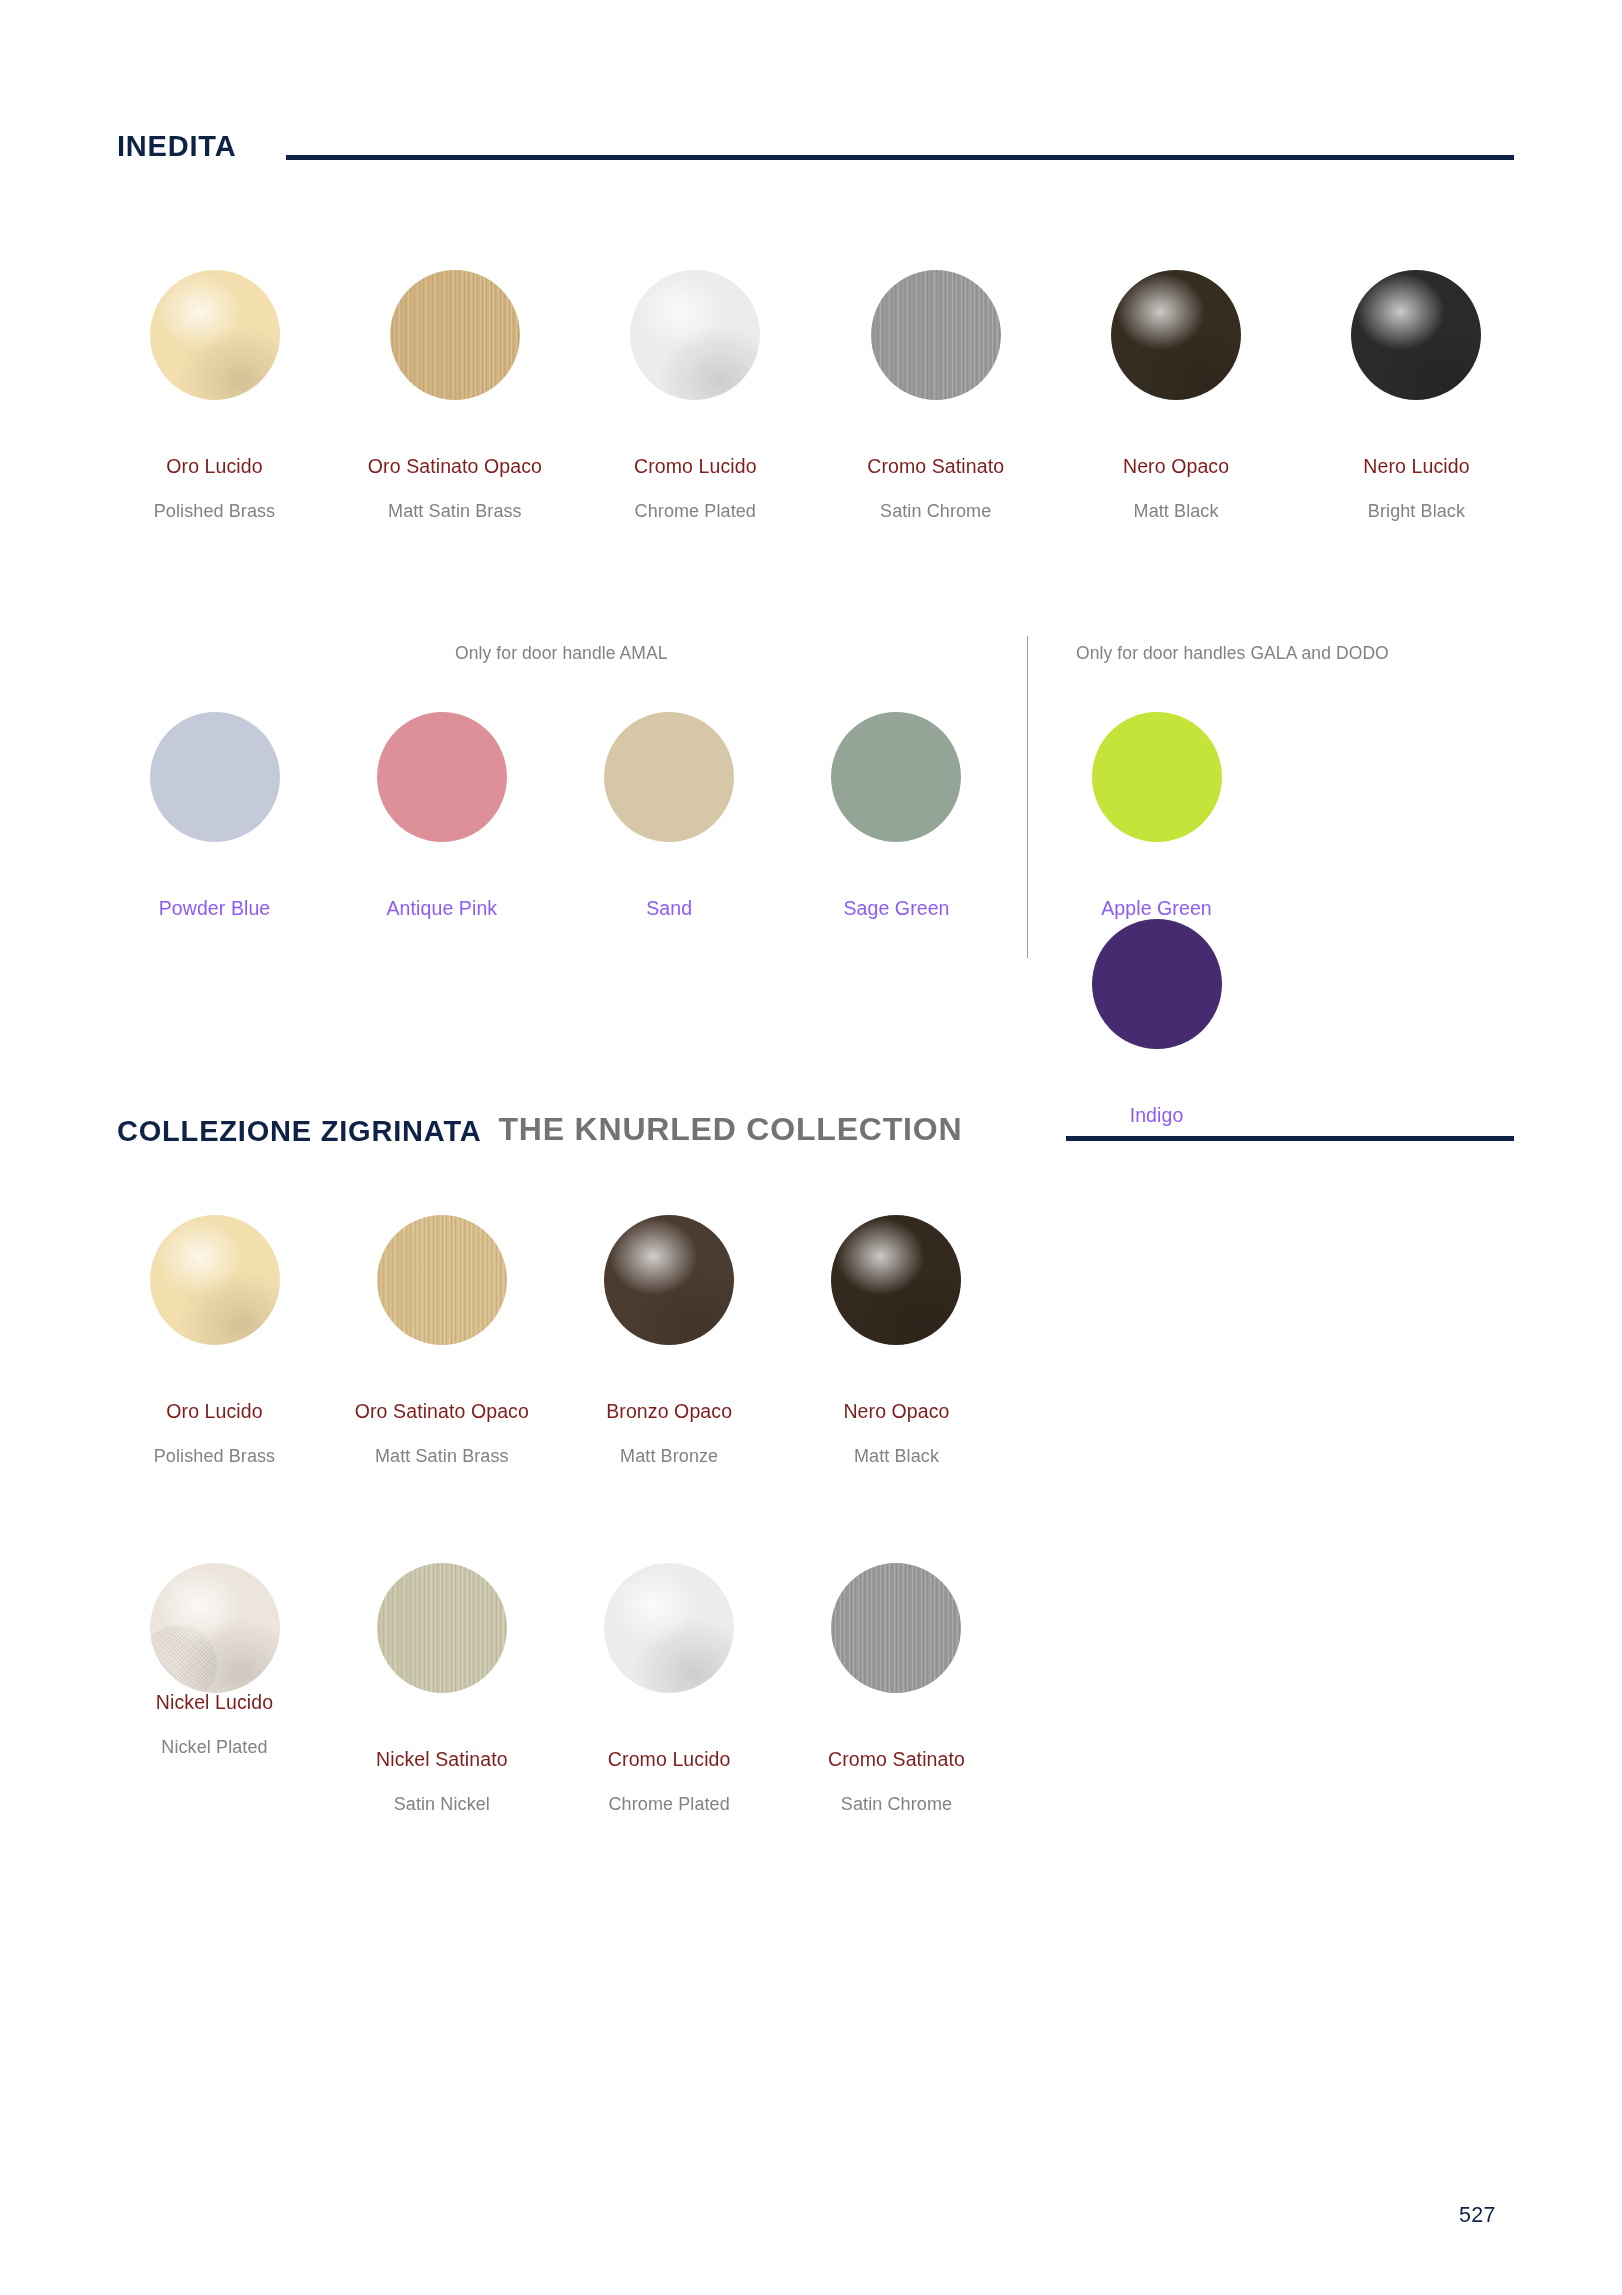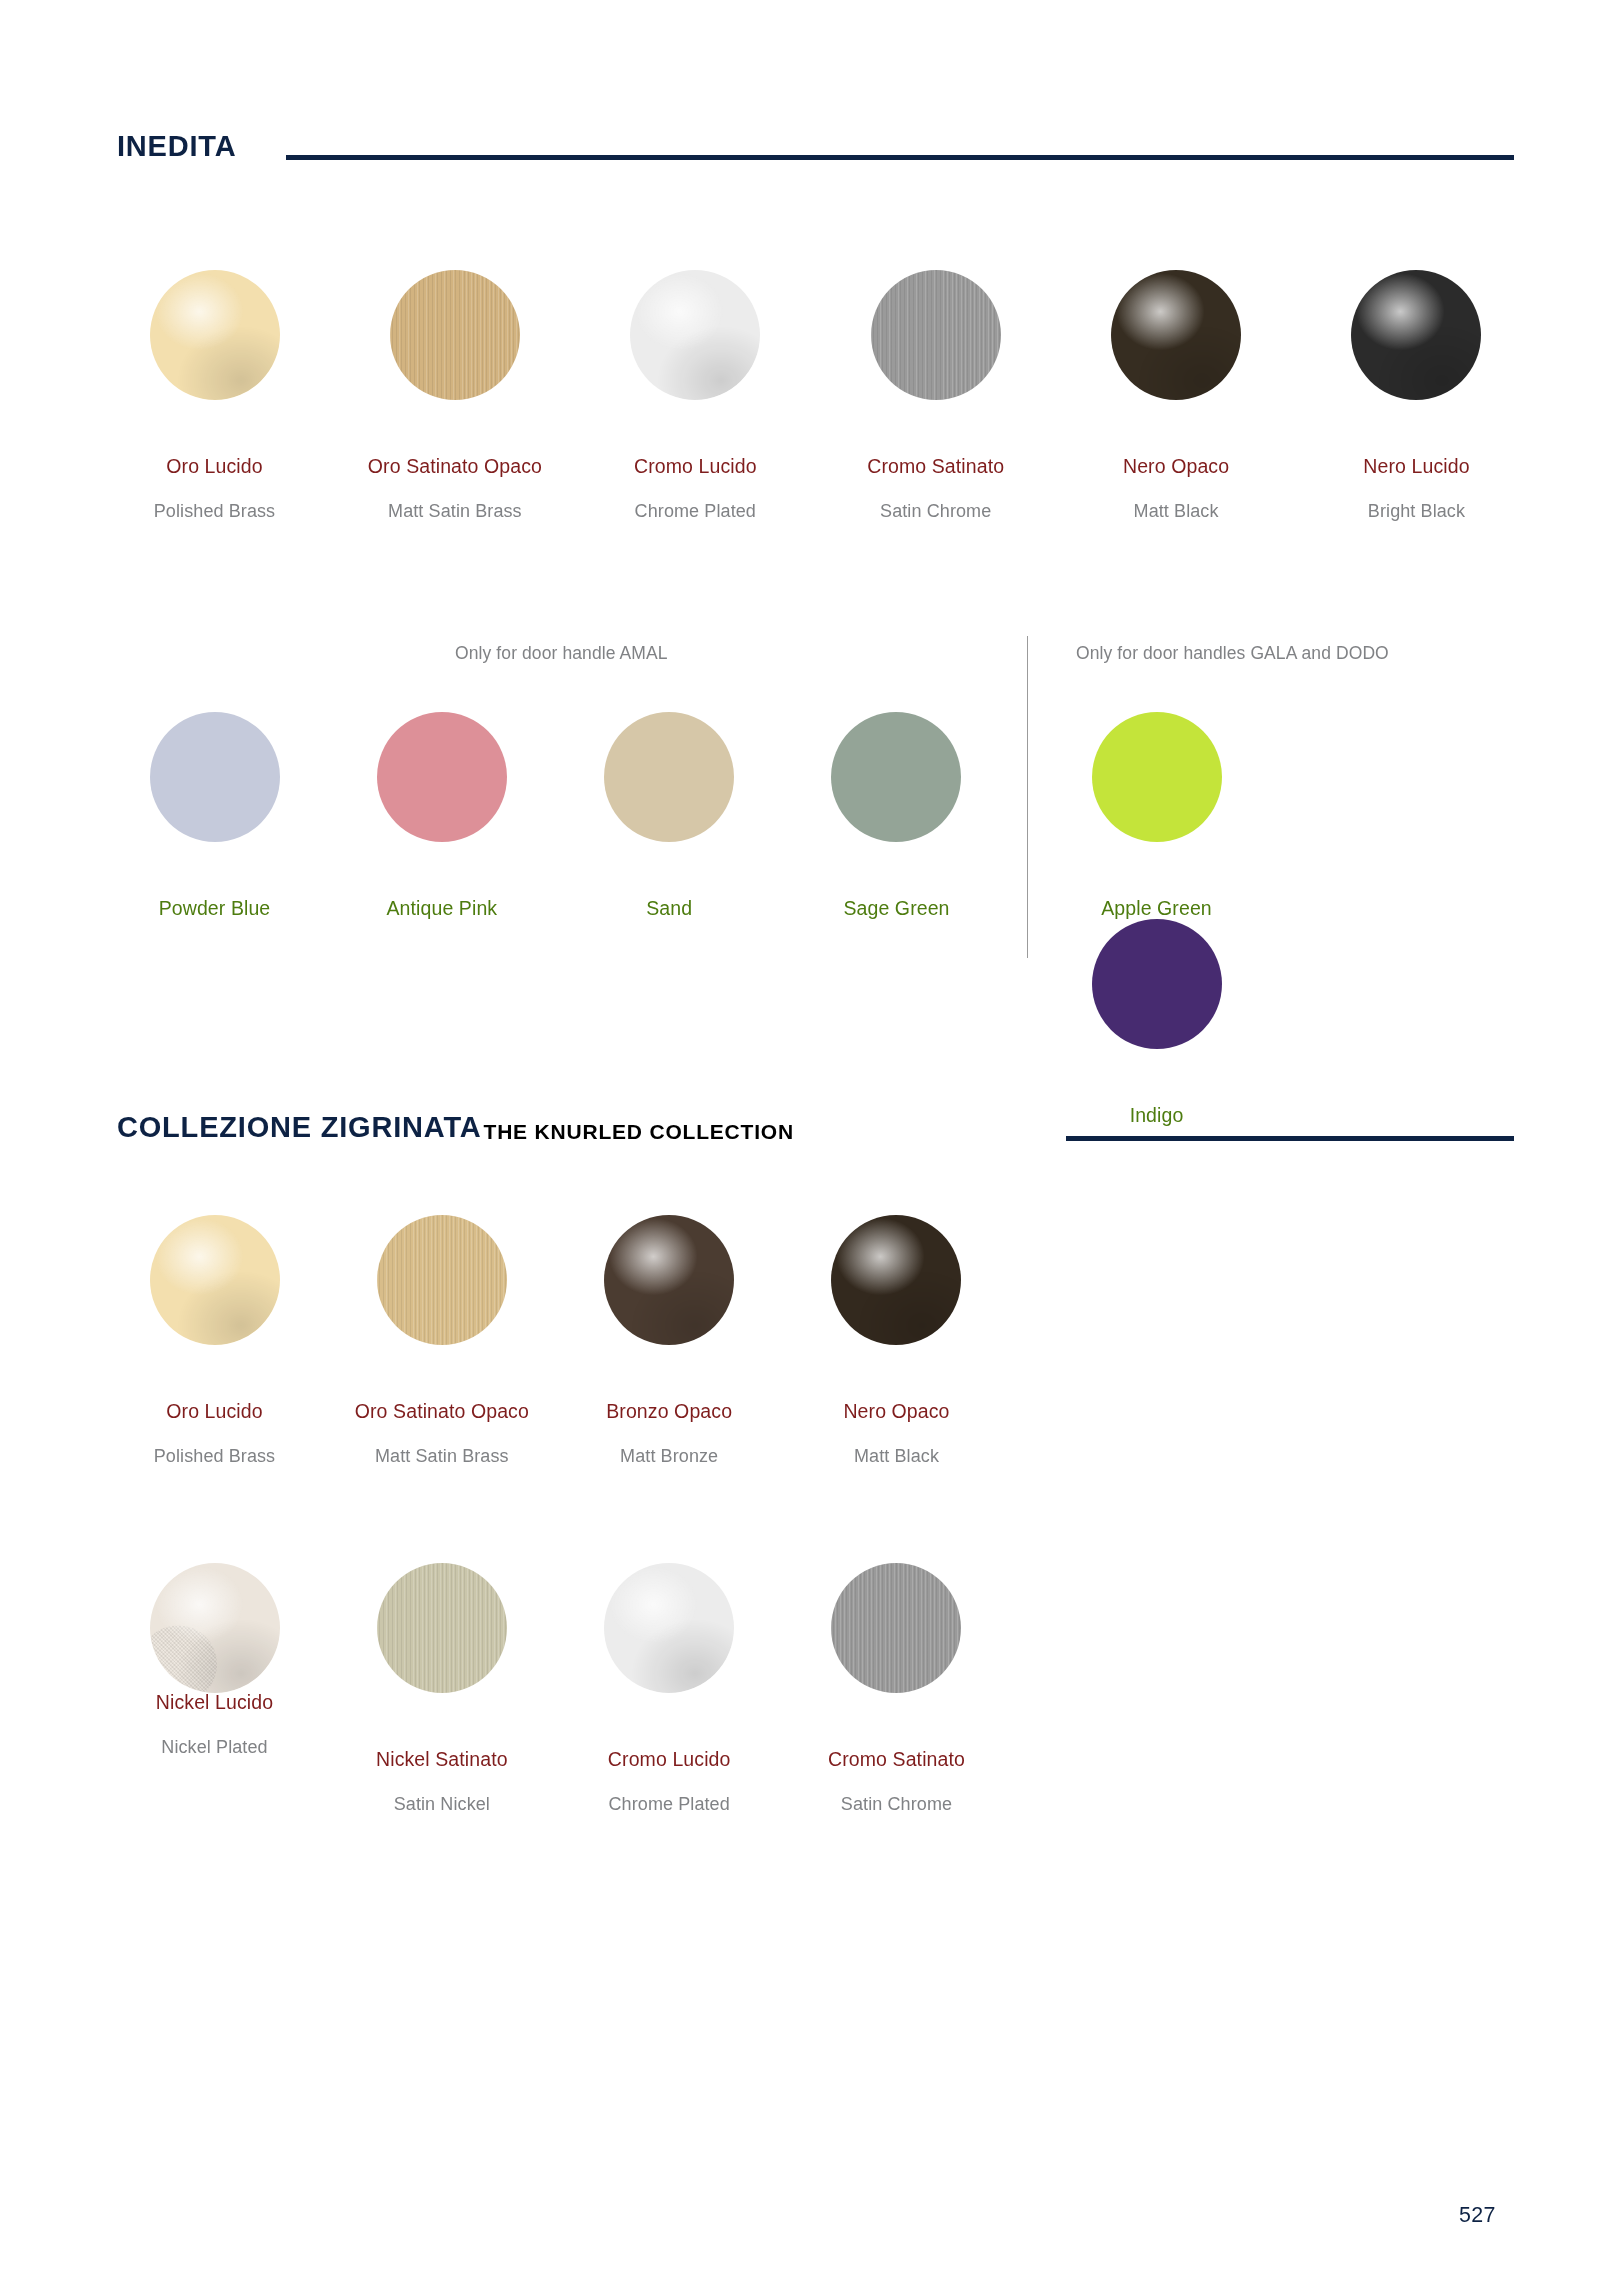--- a/index.html
+++ b/index.html
@@ -29,26 +29,26 @@
     white-space: nowrap;
   }
   .section-title-it {
     font-size: 29px;
     font-weight: bold;
     letter-spacing: 0.8px;
     color: #0d2244;
     text-transform: uppercase;
   }
   .section-title-en {
-    font-size: 21px;
+    font-size: 32px;
     font-weight: bold;
     letter-spacing: 0.8px;
-    color: #000000;
+    color: #737373;
     text-transform: uppercase;
-    margin-left: 2px;
+    margin-left: 17px;
   }
   .header-rule {
     position: absolute;
     height: 4.5px;
     background: #0d2244;
   }
 
   
   .swatch-row {
     position: absolute;
@@ -77,21 +77,21 @@
     letter-spacing: 0.1px;
     line-height: 1;
   }
   .swatch-name-en {
     color: #808285;
     font-size: 18px;
     letter-spacing: 0.1px;
     line-height: 1;
   }
   .swatch-name-single {
-    color: #4d7c0f;
+    color: #8b5cf6;
     font-size: 19.5px;
     letter-spacing: 0.1px;
     line-height: 1;
   }
 
   
   .brushed {
     background-image:
       repeating-linear-gradient(90deg,
         rgba(255,255,255,0.16) 0px,

